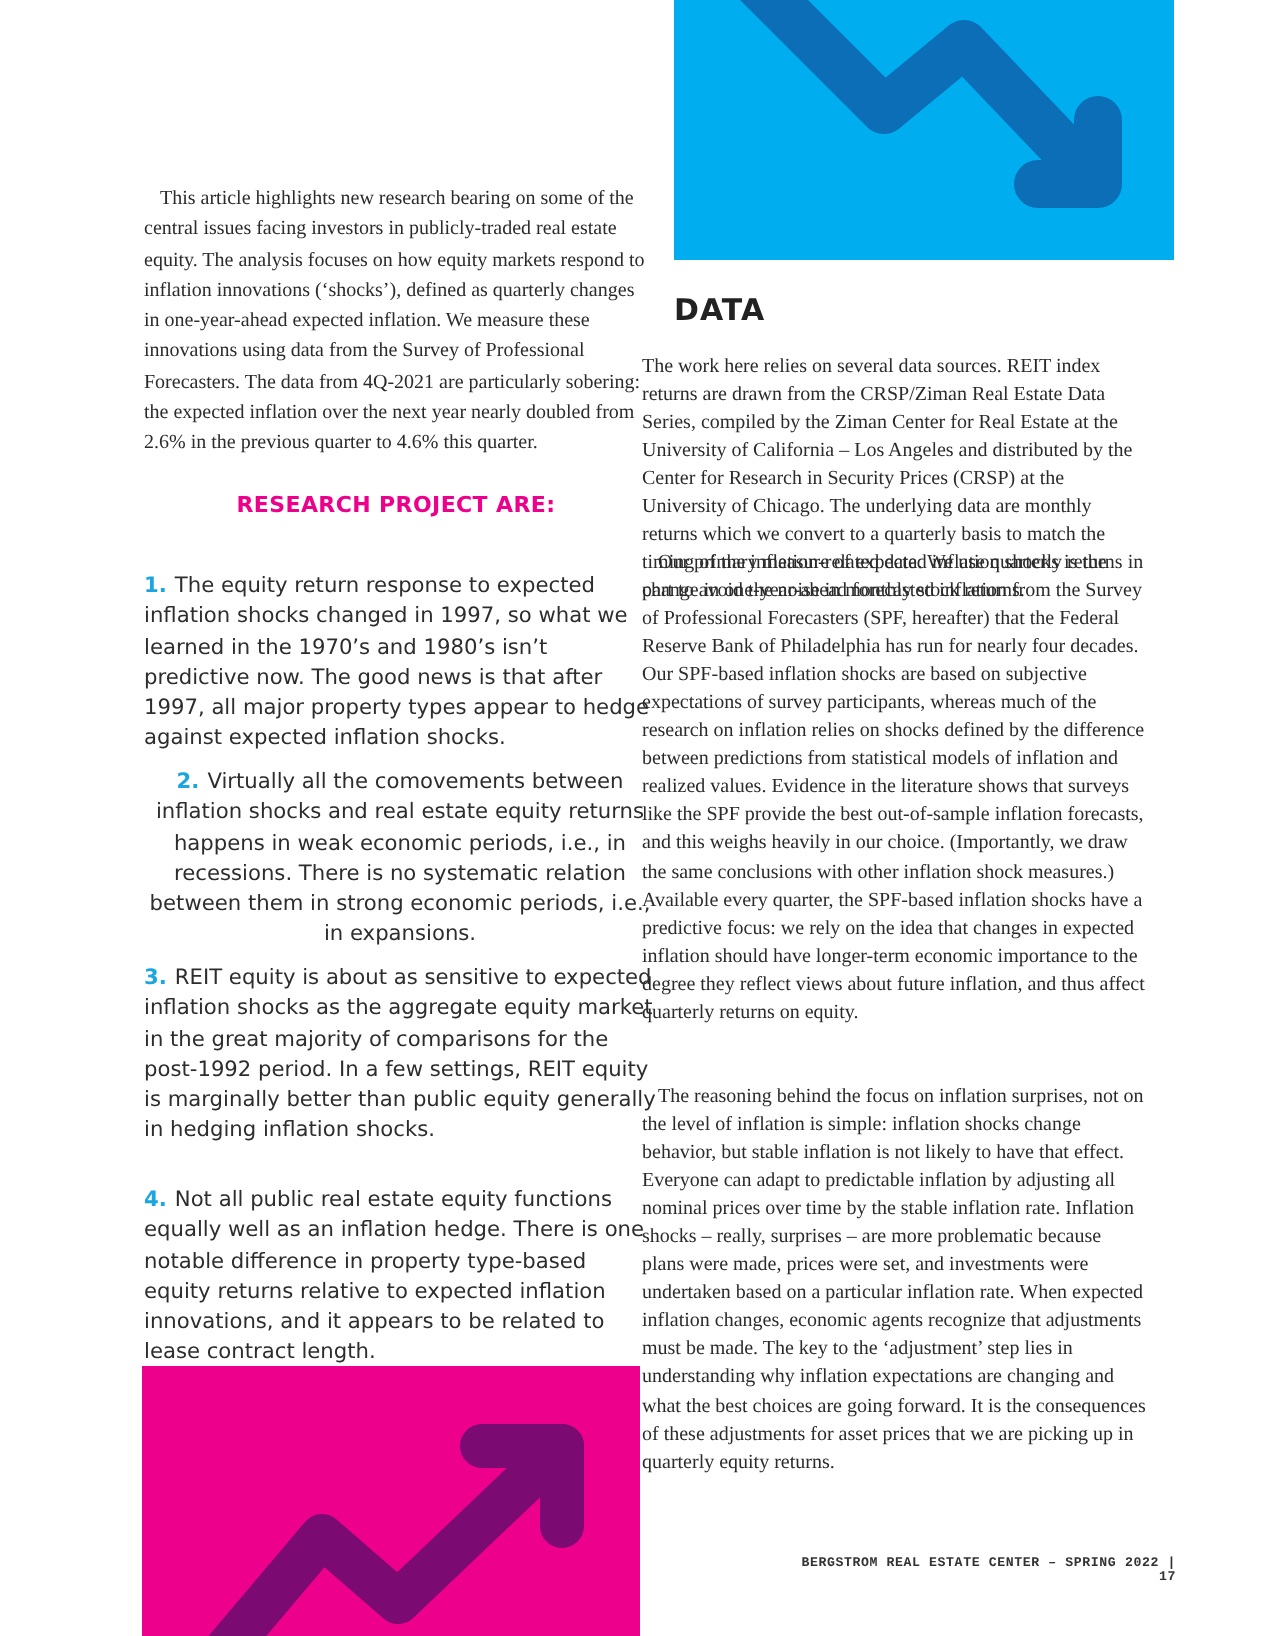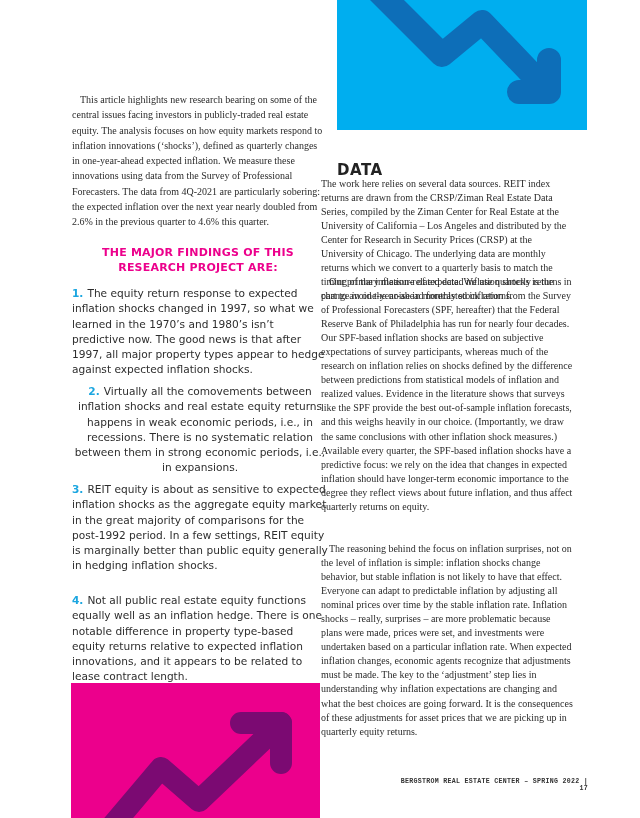--- a/index.html
+++ b/index.html
@@ -25,21 +25,21 @@
 
   #blue-box {
     position: absolute; left: 337px; top: 0; width: 250px; height: 130px;
     background: #00aeef; overflow: hidden;
   }
   #pink-box {
     position: absolute; left: 71px; top: 683px; width: 249px; height: 135px;
     background: #ec008c; overflow: hidden;
   }
   #data-heading {
-    position: absolute; left: 337px; top: 161px;
+    position: absolute; left: 337px; top: 146px;
     font-family: "DejaVu Sans", sans-serif; font-weight: bold; font-size: 15px;
     color: #222; letter-spacing: 0.5px; margin: 0;
   }
   .data-par {
     position: absolute; left: 321px; width: 252px; margin: 0;
     font-size: 10px; line-height: 14.05px;
   }
   .data-par.indent { text-indent: 8px; }
   #footer {
     position: absolute; left: 398px; top: 778px; width: 190px; text-align: right;
@@ -54,21 +54,20 @@
 <div id="blue-box">
   <svg width="250" height="130" viewBox="0 0 250 130">
     <polyline points="40,-10 105,55 145,22 210,90" fill="none" stroke="#0d6eb8" stroke-width="24" stroke-linecap="round" stroke-linejoin="round"></polyline>
     <polyline points="212,60 212,92 182,92" fill="none" stroke="#0d6eb8" stroke-width="24" stroke-linecap="round" stroke-linejoin="round"></polyline>
   </svg>
 </div>
 
 <p id="intro" class="serif">This article highlights new research bearing on some of the central issues facing investors in publicly-traded real estate equity. The analysis focuses on how equity markets respond to inflation innovations (‘shocks’), defined as quarterly changes in one-year-ahead expected inflation. We measure these innovations using data from the Survey of Professional Forecasters. The data from 4Q-2021 are particularly sobering: the expected inflation over the next year nearly doubled from 2.6% in the previous quarter to 4.6% this quarter.</p>
 
 <div id="findings-title">
-  <div>THE MAJOR FINDINGS OF THIS</div>
   <div>RESEARCH PROJECT ARE:</div>
 </div>
 
 <p class="finding sans" style="top:286px;">
   <span class="num">1.</span><span>The equity return response to expected inflation shocks changed in 1997, so what we learned in the 1970’s and 1980’s isn’t predictive now. The good news is that after 1997, all major property types appear to hedge against expected inflation shocks.</span>
 </p>
 <p class="finding sans" style="top:384px;text-align:center;">
   <span class="num">2.</span><span>Virtually all the comovements between inflation shocks and real estate equity returns happens in weak economic periods, i.e., in recessions. There is no systematic relation between them in strong economic periods, i.e., in expansions.</span>
 </p>
 <p class="finding sans" style="top:482px;">

